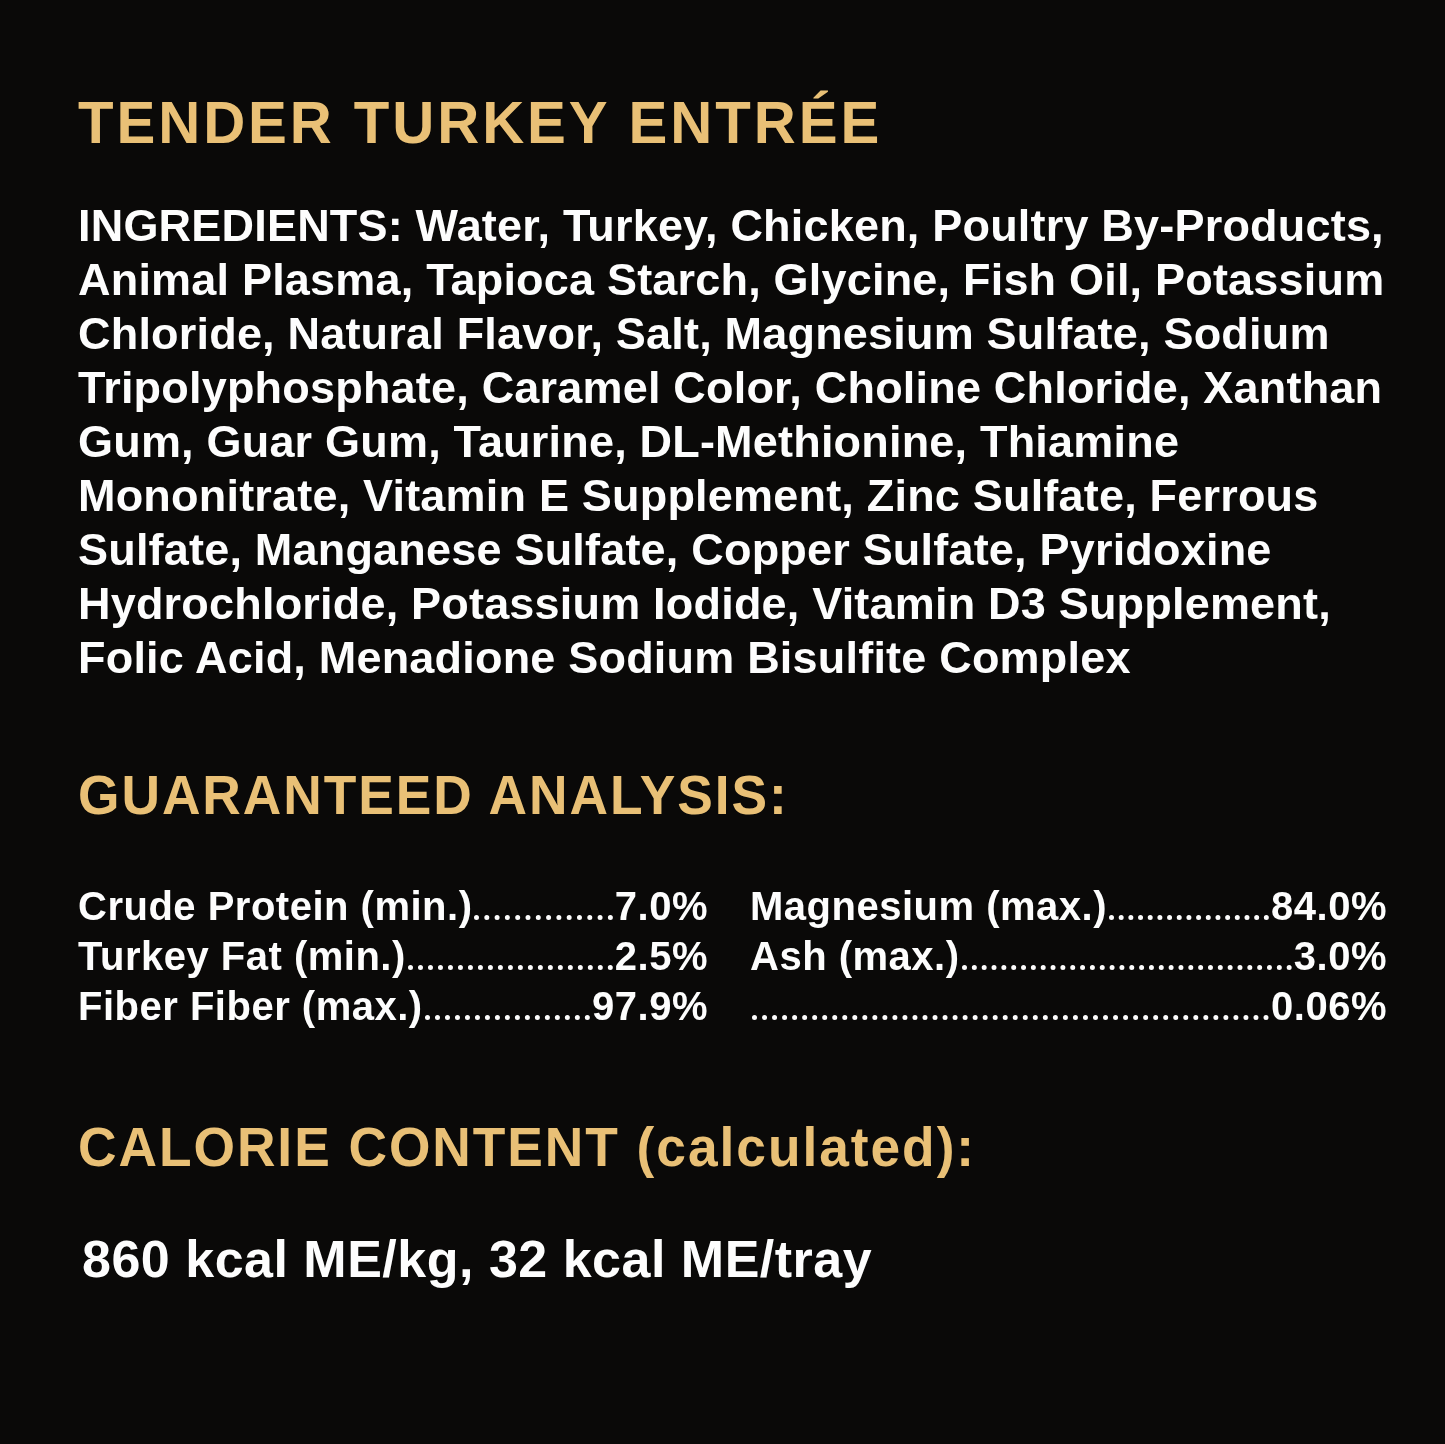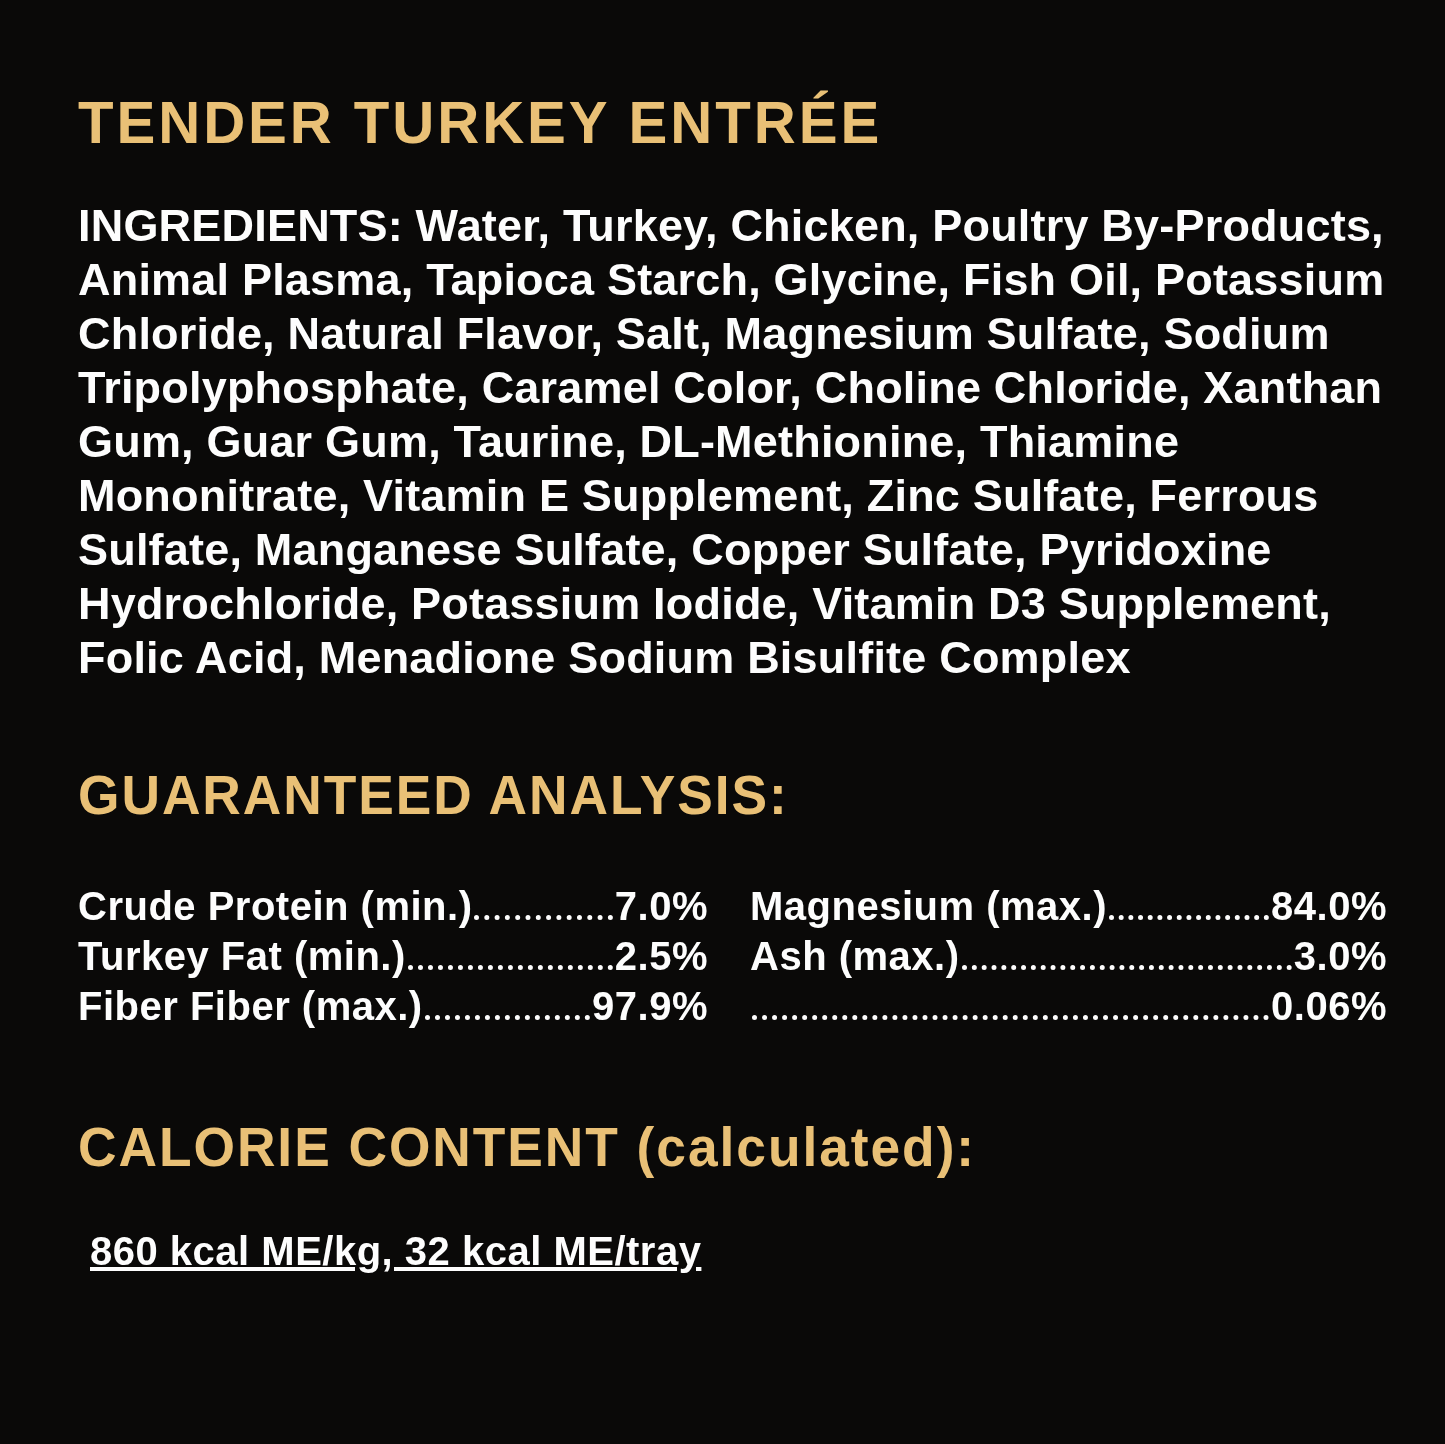--- a/index.html
+++ b/index.html
@@ -68,25 +68,24 @@
     white-space: nowrap;
   }
   .analysis-leader {
     flex: 1 1 auto;
     min-width: 30px;
     border-bottom: 5px dotted #fdfdfd;
     margin: 0 2px 9px 2px;
   }
   .cal-heading { margin-top: 86px; margin-bottom: 50px; }
   .calorie-value {
-    font-size: 40px;
+    font-size: 52px;
     font-weight: 700;
     letter-spacing: 0.5px;
-    margin: 12px;
-    text-decoration: underline;
+    margin: 4px;
   }
 </style>
 </head>
 <body>
 
 <div class="label-panel">
 
   <h1 class="product-title">TENDER TURKEY ENTRÉE</h1>
 
   <p class="ingredients"><span class="ing-head">INGREDIENTS:</span><span> Water, Turkey, Chicken, Poultry By-Products, Animal Plasma, Tapioca Starch, Glycine, Fish Oil, Potassium Chloride, Natural Flavor, Salt, Magnesium Sulfate, Sodium Tripolyphosphate, Caramel Color, Choline Chloride, Xanthan Gum, Guar Gum, Taurine, DL-Methionine, Thiamine Mononitrate, Vitamin E Supplement, Zinc Sulfate, Ferrous Sulfate, Manganese Sulfate, Copper Sulfate, Pyridoxine Hydrochloride, Potassium Iodide, Vitamin D3 Supplement, Folic Acid, Menadione Sodium Bisulfite Complex</span></p>

